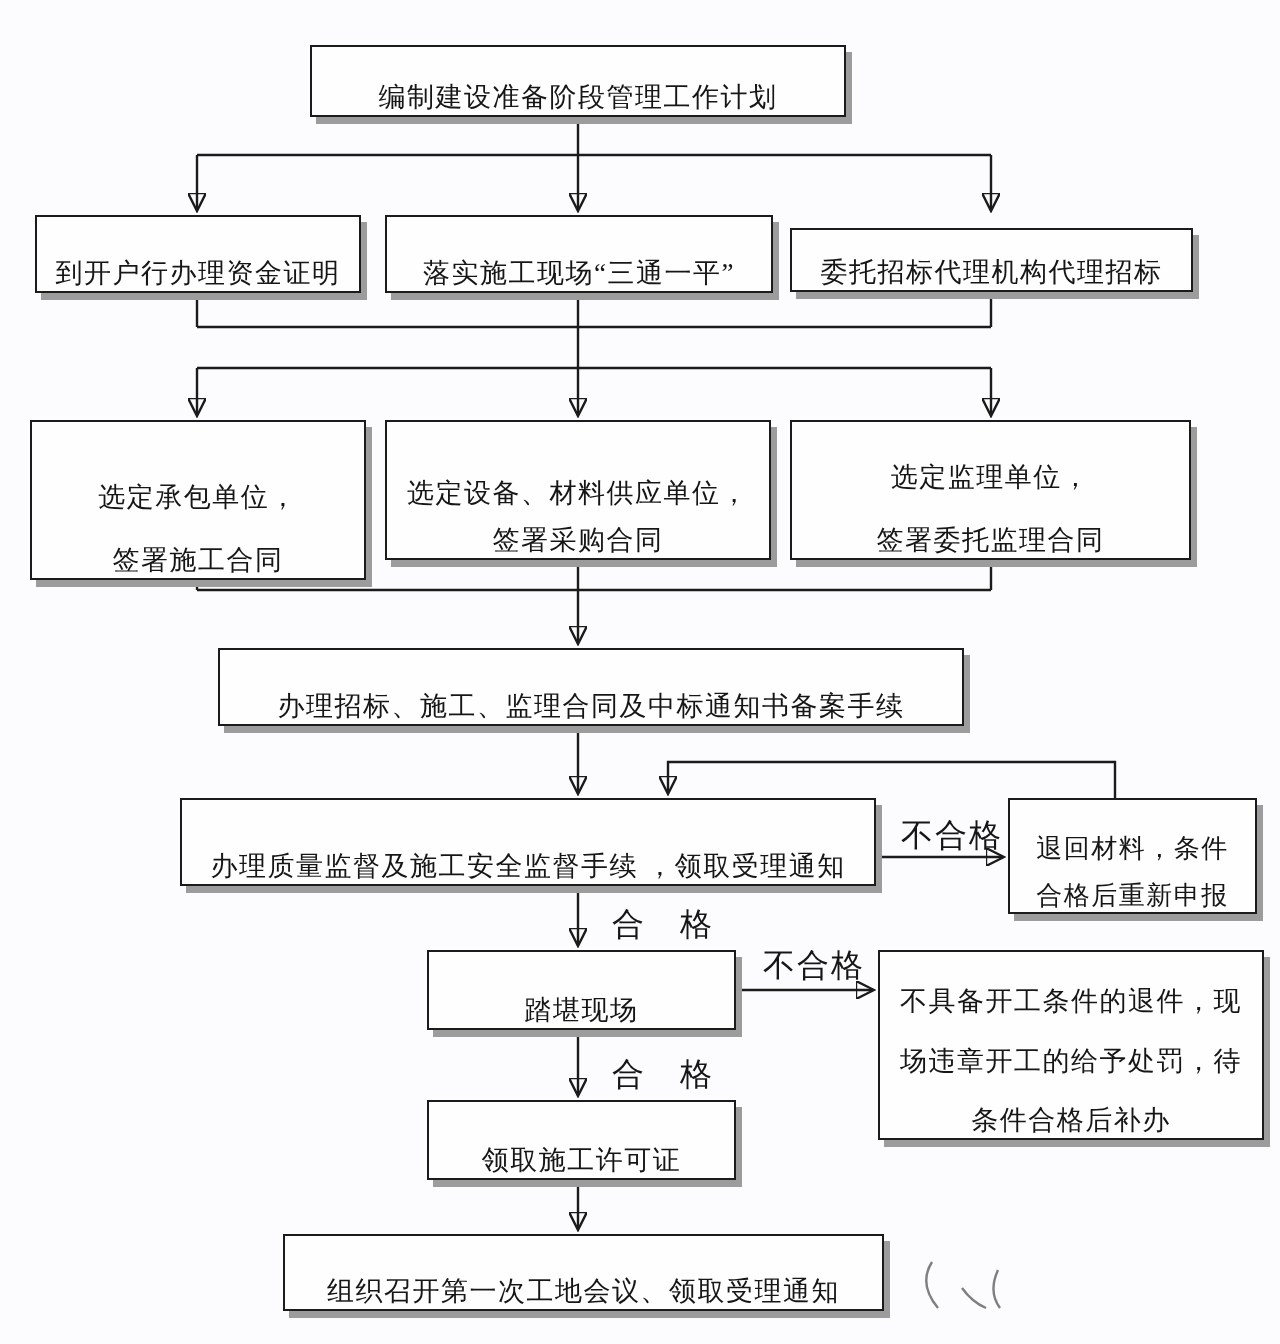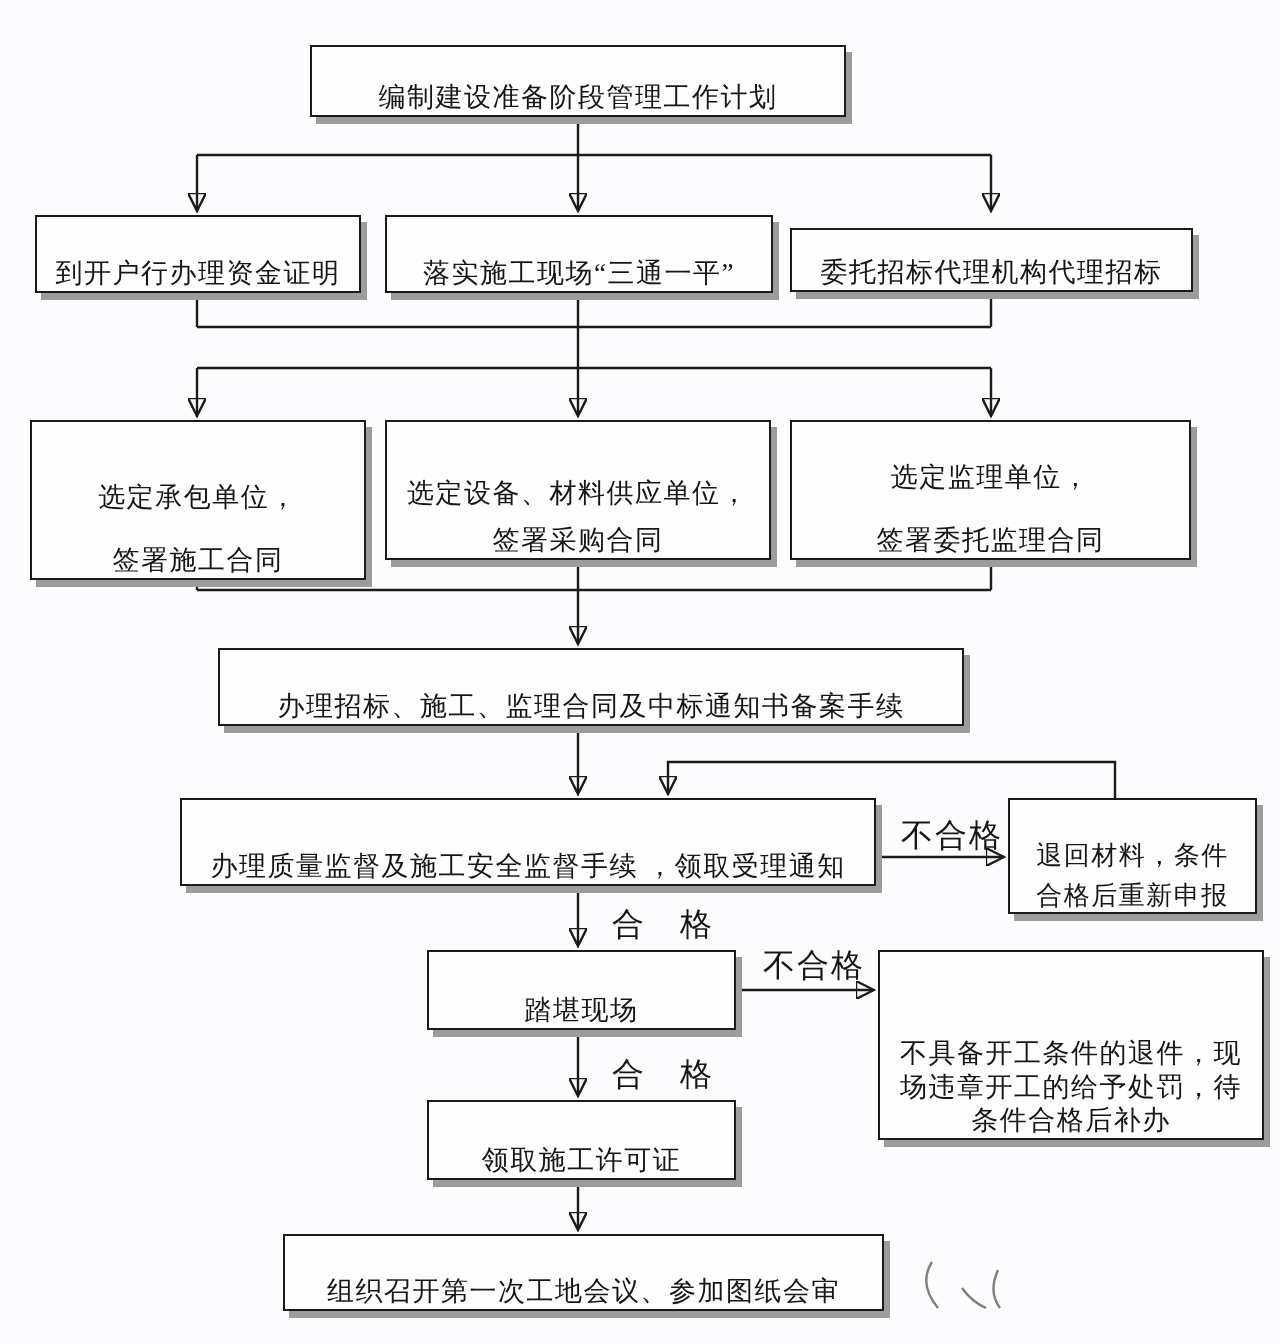--- a/index.html
+++ b/index.html
@@ -20,23 +20,23 @@
   }
   .node-plan       { left:310px;  top:45px;   width:536px; height:72px; }
   .node-fund       { left:35px;   top:215px;  width:326px; height:78px; }
   .node-site       { left:385px;  top:215px;  width:388px; height:78px; }
   .node-agency     { left:790px;  top:228px;  width:403px; height:64px; }
   .node-contractor { left:30px;   top:420px;  width:336px; height:160px; gap:30px; }
   .node-supplier   { left:385px;  top:420px;  width:386px; height:140px; gap:14px; }
   .node-supervisor { left:790px;  top:420px;  width:401px; height:140px; gap:30px; }
   .node-filing     { left:218px;  top:648px;  width:746px; height:78px; }
   .node-quality    { left:180px;  top:798px;  width:696px; height:88px; }
-  .node-reject1    { left:1008px; top:798px;  width:249px; height:116px; gap:7px; font-size:26px; }
+  .node-reject1    { left:1008px; top:798px;  width:249px; height:116px; gap:14px; font-size:26px; }
   .node-inspect    { left:427px;  top:950px;  width:309px; height:80px; }
-  .node-reject2    { left:878px;  top:950px;  width:386px; height:190px; }
+  .node-reject2    { left:878px;  top:950px;  width:386px; height:190px; gap:26px; }
   .node-permit     { left:427px;  top:1100px; width:309px; height:80px; }
   .node-meeting    { left:283px;  top:1234px; width:601px; height:77px; }
   .edge-label {
     position:absolute; z-index:3; font-size:32px; letter-spacing:2px;
     white-space:nowrap;
   }
   .lbl-fail-quality { left:901px; top:814px; }
   .lbl-pass-quality { left:612px; top:903px; }
   .lbl-fail-inspect { left:763px; top:944px; }
   .lbl-pass-inspect { left:612px; top:1053px; }
@@ -148,21 +148,21 @@
     <span>不具备开工条件的退件，现</span>
     <span>场违章开工的给予处罚，待</span>
     <span>条件合格后补办</span>
   </div>
 
   <div class="node node-permit">
     <span>领取施工许可证</span>
   </div>
 
   <div class="node node-meeting">
-    <span>组织召开第一次工地会议、参加图纸会审</span>
+    <span>组织召开第一次工地会议、领取受理通知</span>
   </div>
 
   <div class="edge-label lbl-fail-quality">不合格</div>
   <div class="edge-label lbl-pass-quality">合　格</div>
   <div class="edge-label lbl-fail-inspect">不合格</div>
   <div class="edge-label lbl-pass-inspect">合　格</div>
 
 </div>
 
 </body></html>

